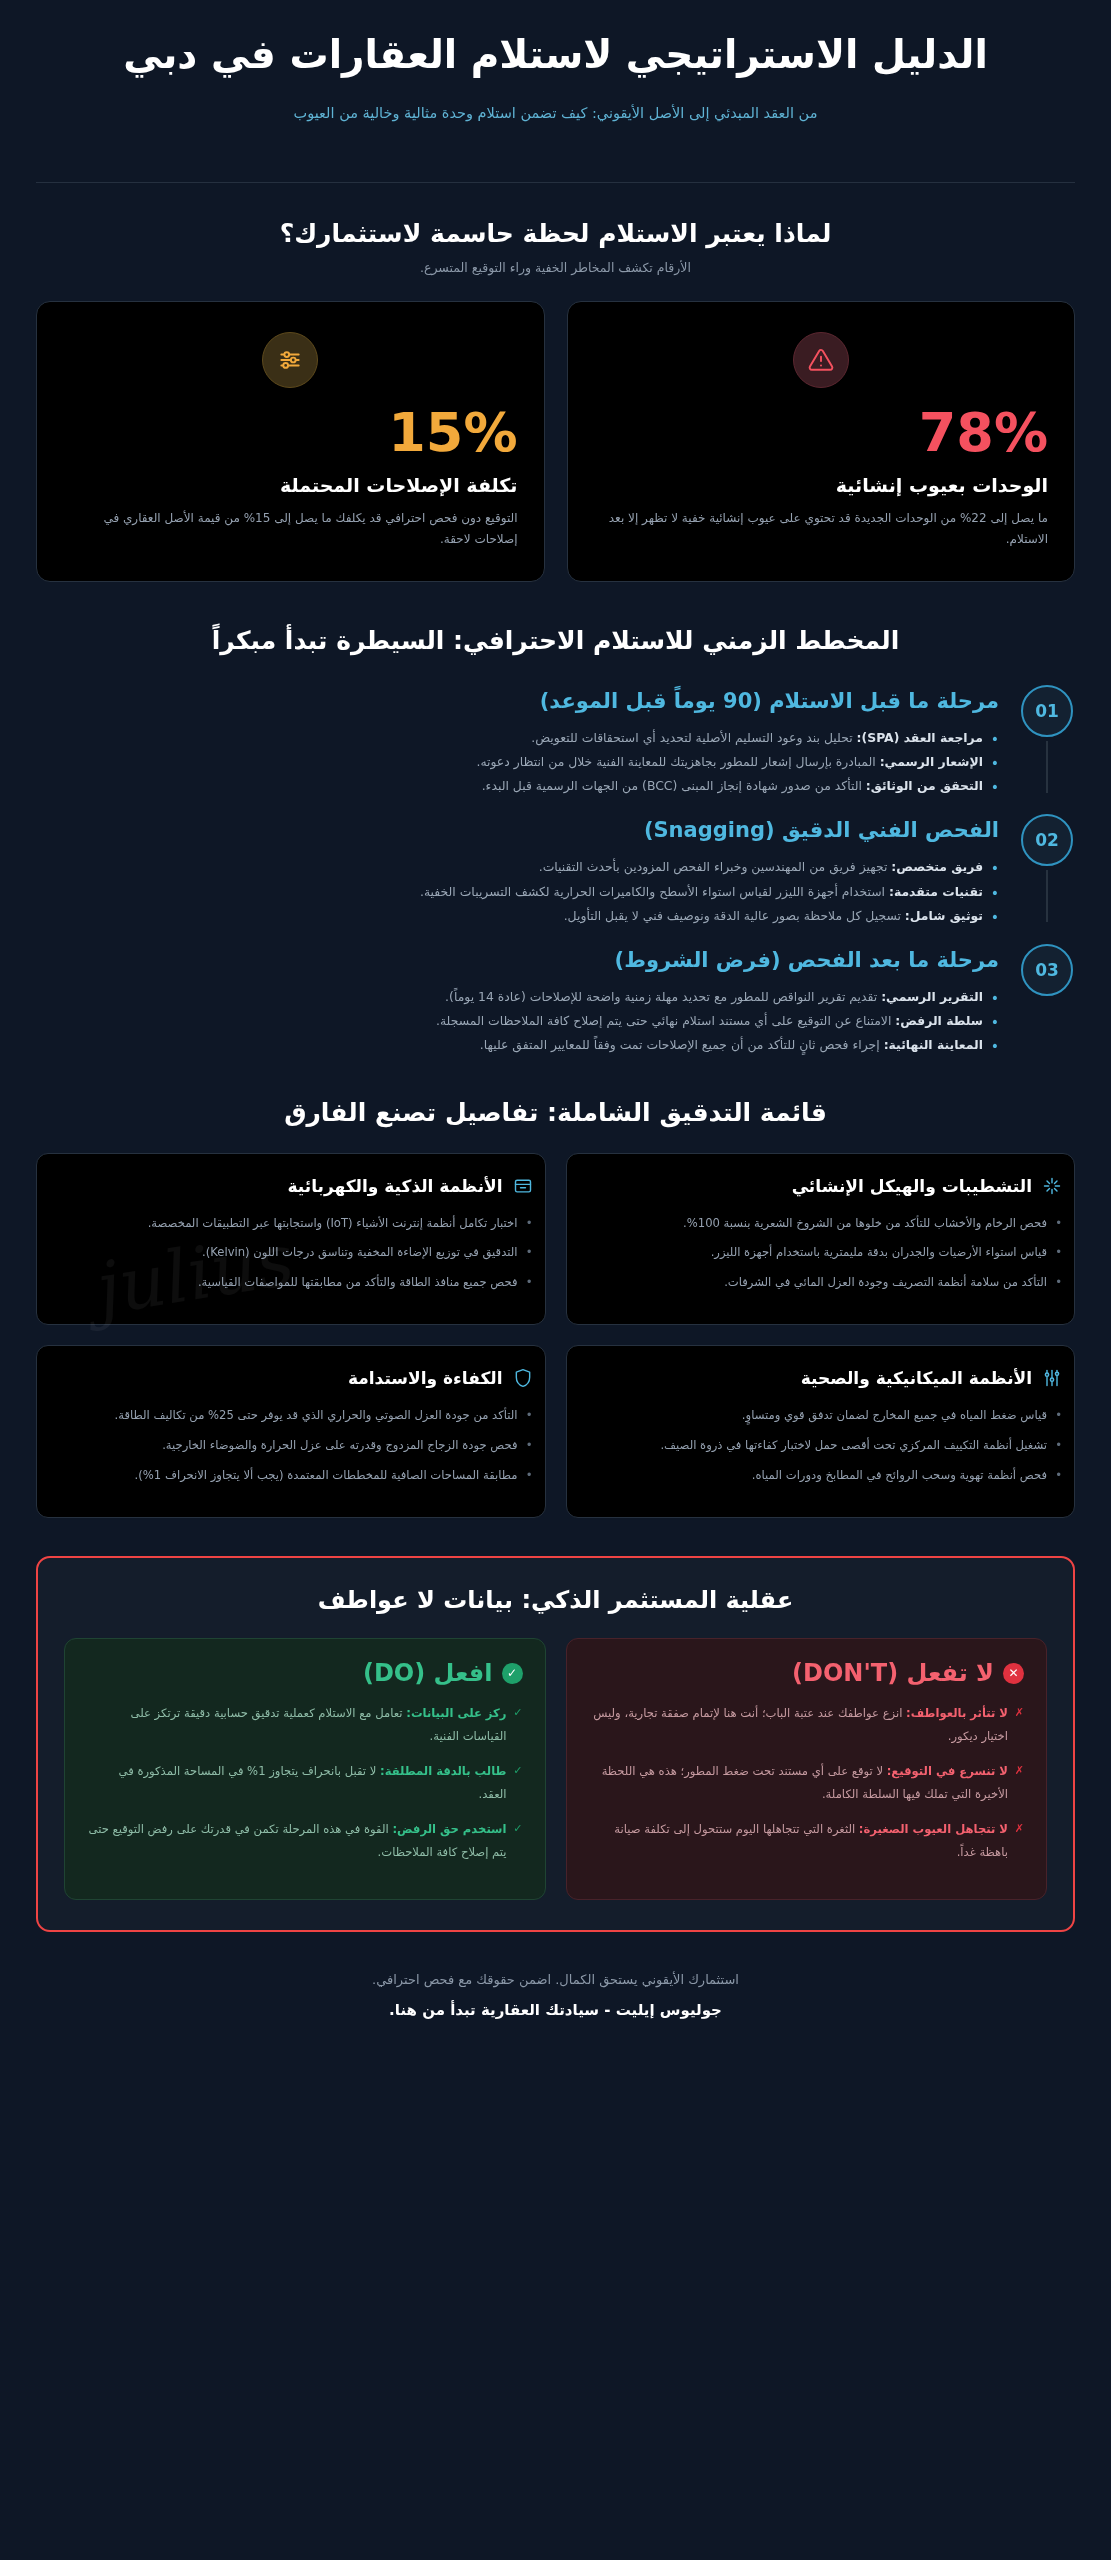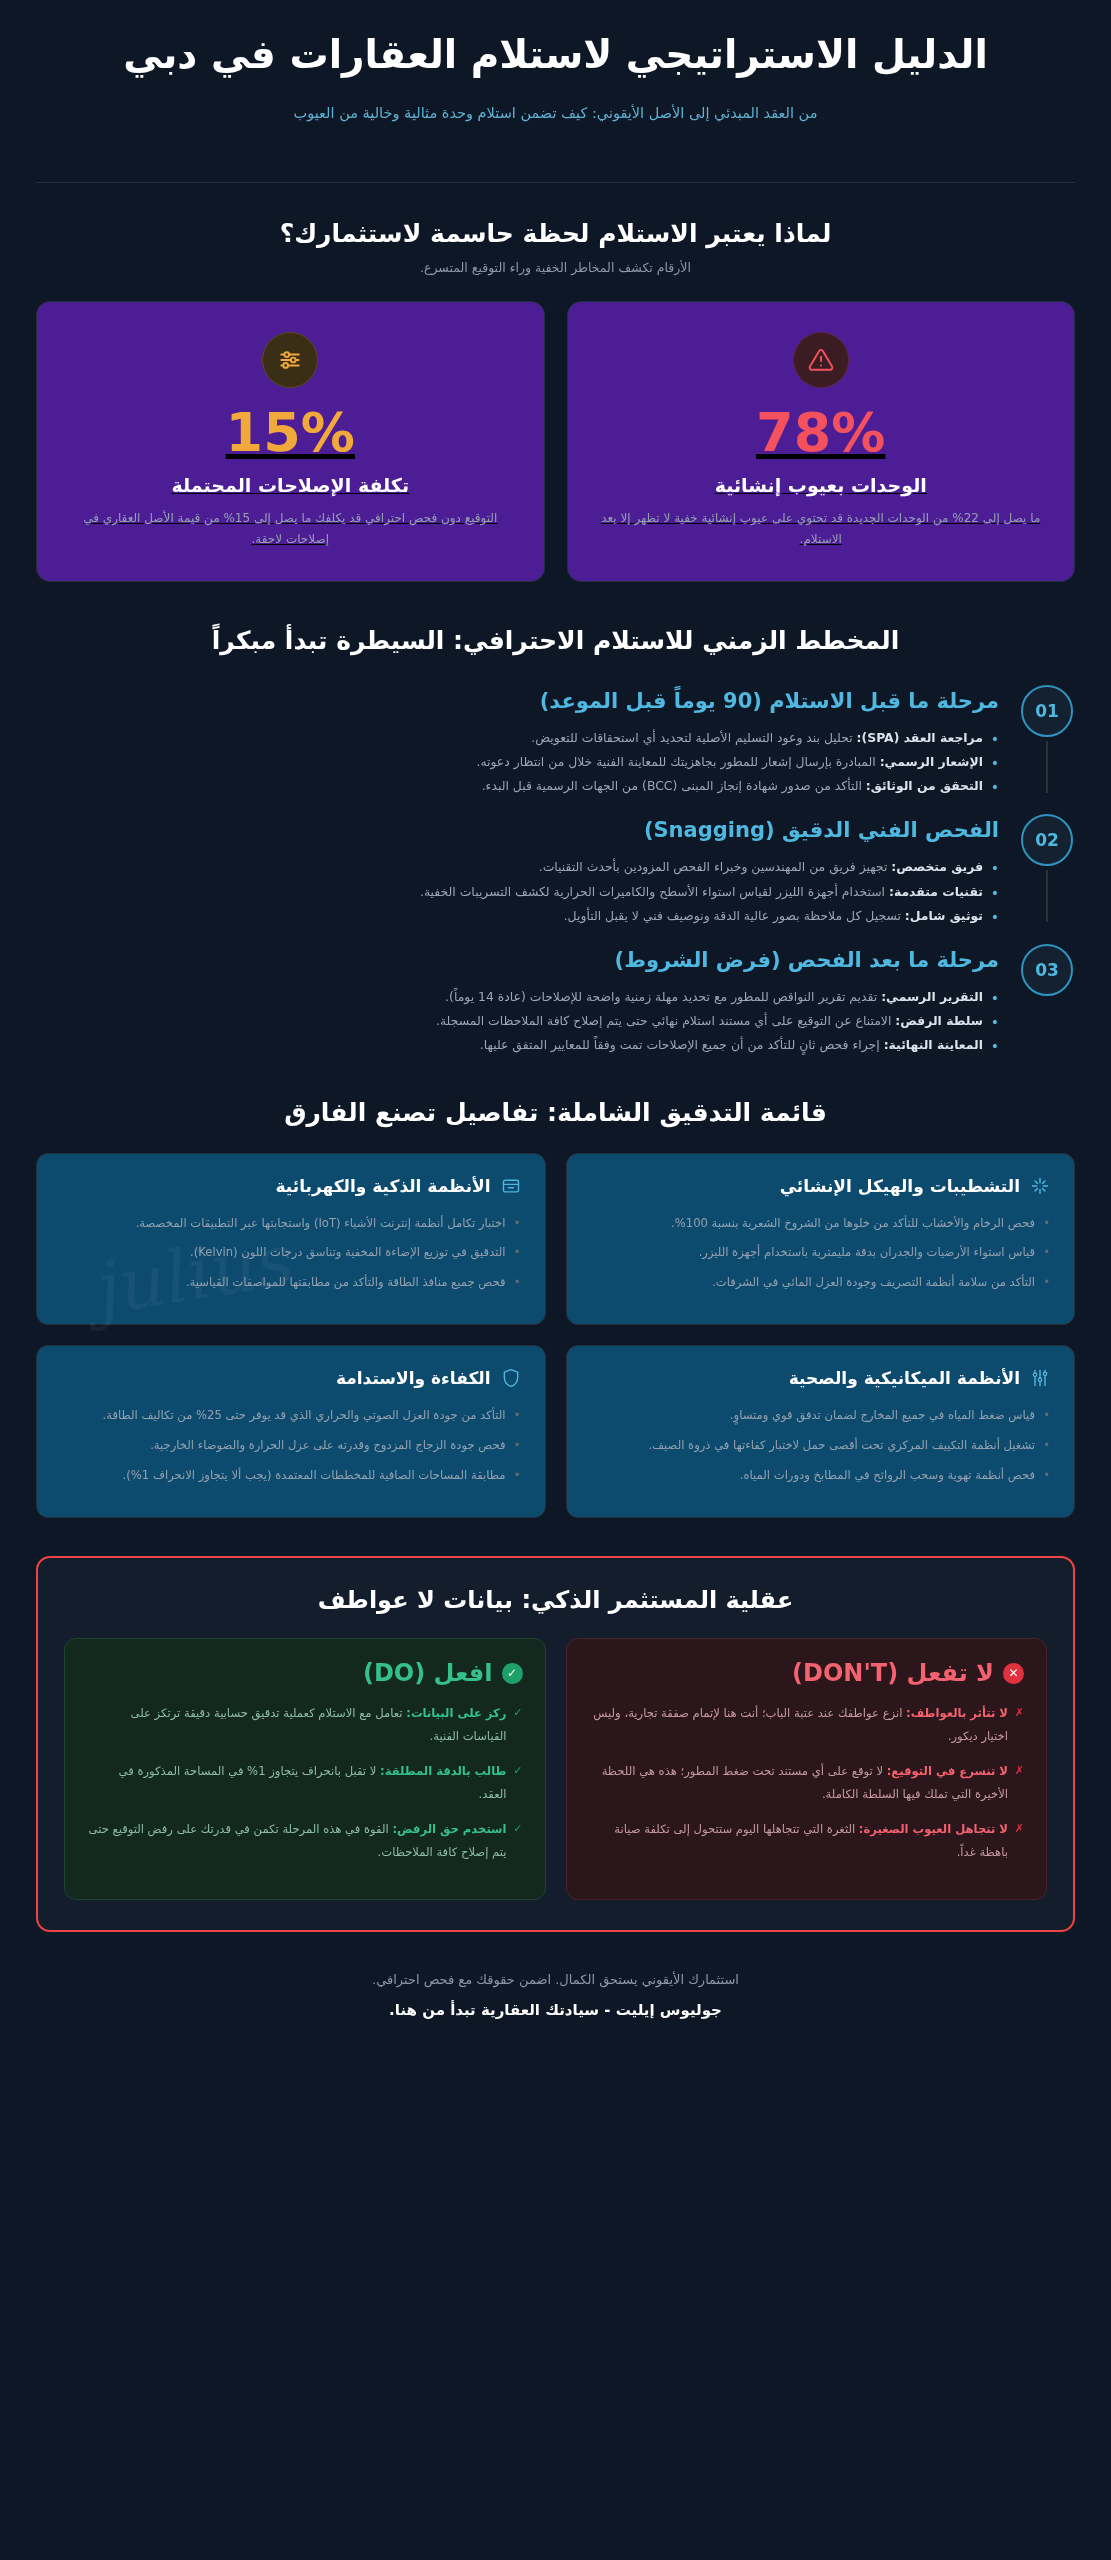--- a/index.html
+++ b/index.html
@@ -59,26 +59,25 @@
   }
 
   
   .stats {
     display: flex;
     gap: 22px;
     margin-top: 26px;
   }
   .stat-card {
     flex: 1;
-    background: #4c1d95;
+    background: #000000;
     border: 1px solid #26313f;
     border-radius: 14px;
     padding: 26px 26px 30px 26px;
-    text-align: center;
-    text-decoration: underline;
+    text-align: right;
   }
   .stat-icon {
     width: 56px; height: 56px;
     border-radius: 50%;
     margin: 4px auto 18px auto;
     display: flex; align-items: center; justify-content: center;
   }
   .stat-icon.red { background: #3a1c22; border: 1px solid #5c2730; }
   .stat-icon.amber { background: #3a2f16; border: 1px solid #5e4a1c; }
   .stat-value {
@@ -162,24 +161,24 @@
   .tl-list li b { color: #dbe3ec; }
 
   
   .grid2 {
     display: grid;
     grid-template-columns: 1fr 1fr;
     gap: 20px;
     margin-top: 26px;
   }
   .chk-card {
-    background: #0c4a6e;
+    background: #000000;
     border: 1px solid #26313f;
     border-radius: 12px;
-    padding: 22px 24px 24px 24px;
+    padding: 22px 12px 24px 24px;
   }
   .chk-head {
     display: flex;
     align-items: center;
     justify-content: flex-start;
     gap: 10px;
     margin-bottom: 16px;
   }
   .chk-head .t {
     color: #ffffff;

